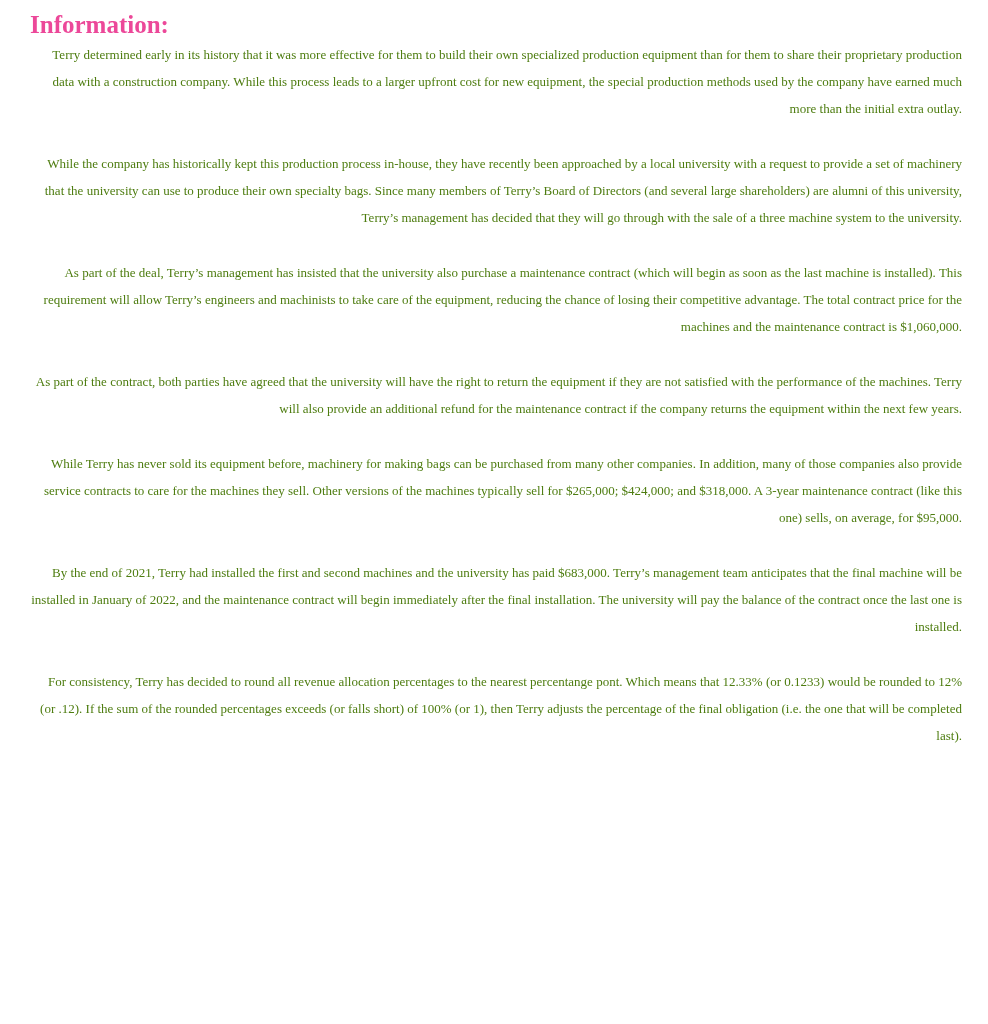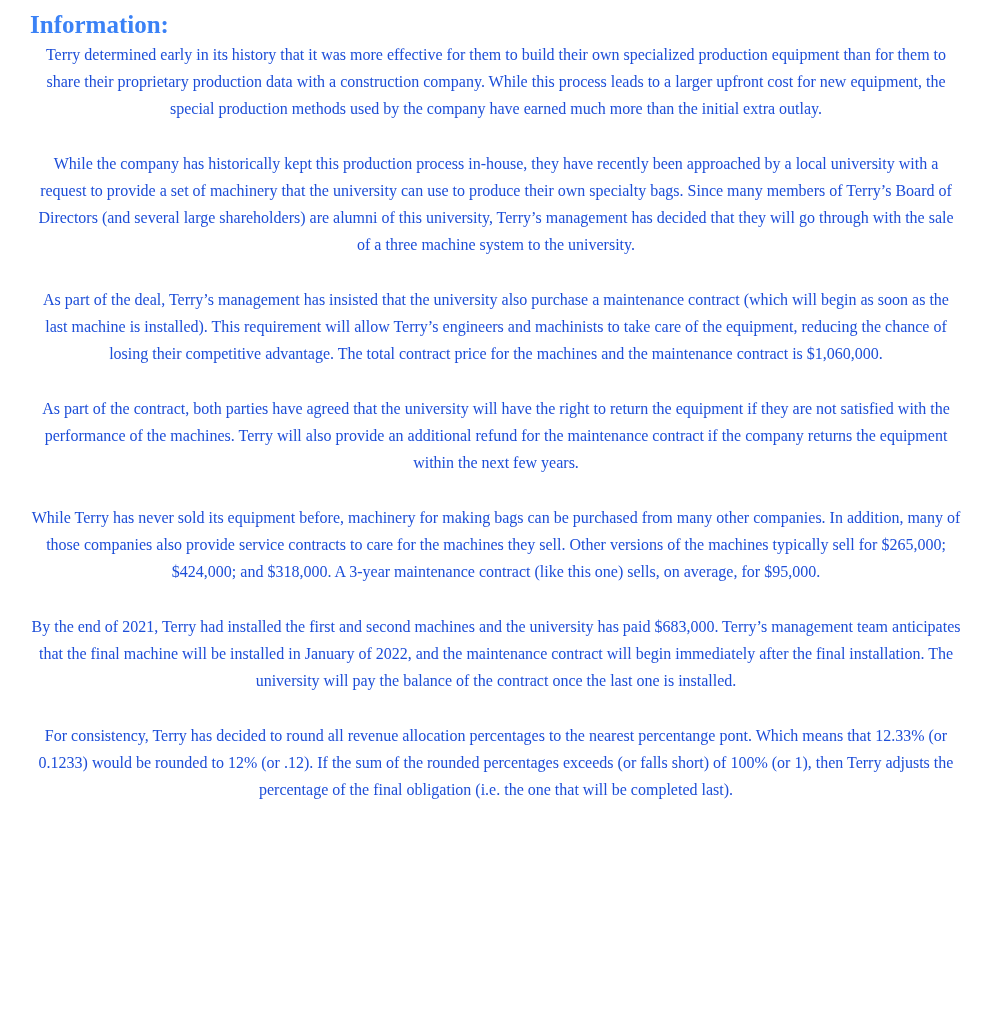--- a/index.html
+++ b/index.html
@@ -17,30 +17,30 @@
     width: 988px;
     padding: 11px 26px 0 30px;
     font-family: "Liberation Serif", "DejaVu Serif", serif;
     color: #1b1b1b;
   }
   .doc-heading {
     margin: 0 0 2px 0;
     font-size: 25px;
     line-height: 28px;
     font-weight: bold;
-    color: #3b82f6;
+    color: #ec4899;
     font-family: "Liberation Serif", "DejaVu Serif", serif;
   }
   .doc-paragraph {
     margin: 0 0 28px 0;
     max-width: 933px;
-    font-size: 16px;
+    font-size: 13px;
     line-height: 27px;
-    text-align: center;
-    color: #1d4ed8;
+    text-align: right;
+    color: #4d7c0f;
   }
   .doc-paragraph:last-child {
     margin-bottom: 16px;
   }
 </style>
 </head>
 <body>
 
 <main class="doc">
   <h1 class="doc-heading">Information:</h1>

